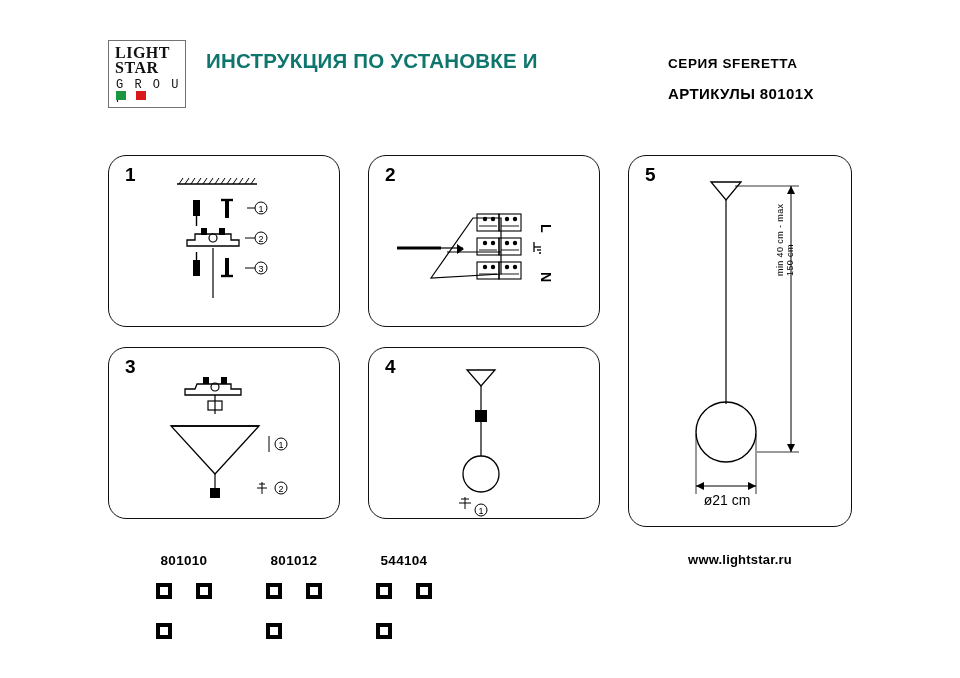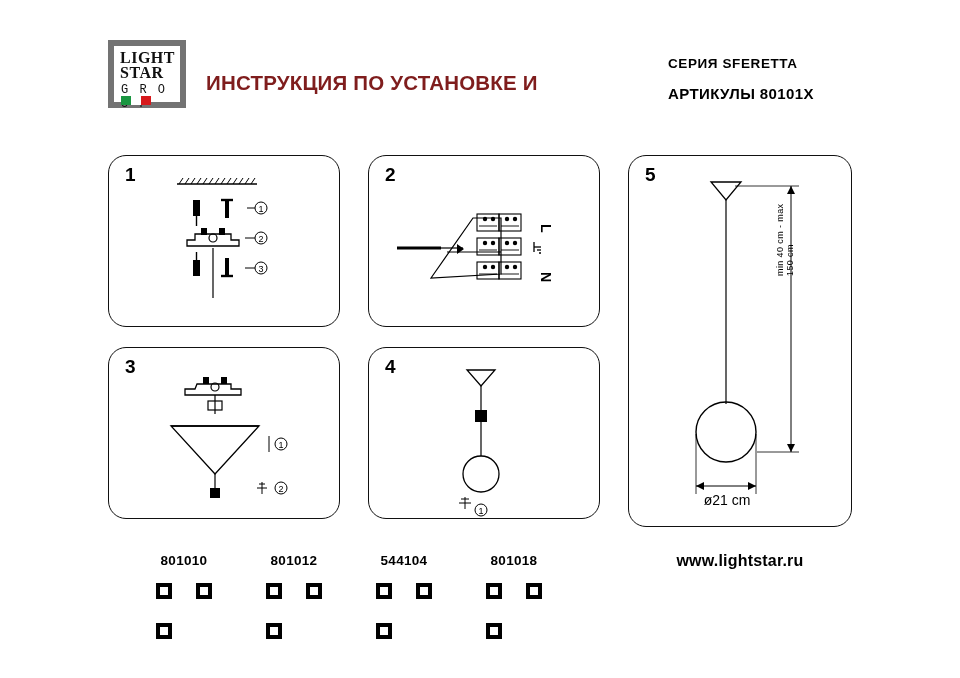--- a/index.html
+++ b/index.html
@@ -26,21 +26,21 @@
     top: 38px;
     width: 740px;
     height: 72px;
   }
   #logo {
     position: absolute;
     left: 0;
     top: 2px;
     width: 78px;
     height: 68px;
-    border: 6px solid #737373;
+    border: 1px solid #737373;
     background: #ffffff;
     box-sizing: border-box;
   }
   #logo .logo-text {
     position: absolute;
     left: 6px;
     top: 4px;
     font-family: "Liberation Serif", serif;
     font-weight: bold;
     font-size: 16px;
@@ -63,28 +63,28 @@
     top: 50px;
     width: 30px;
     height: 9px;
     display: flex;
   }
   #logo .flag i { display: block; width: 10px; height: 9px; }
 
   #title {
     position: absolute;
     left: 98px;
-    top: 30px;
+    top: 8px;
     width: 440px;
     font-weight: bold;
     font-size: 20.5px;
     line-height: 30px;
     letter-spacing: 0.2px;
     text-transform: uppercase;
-    color: #7f1d1d;
+    color: #0f766e;
   }
 
   #header-right {
     position: absolute;
     left: 560px;
     top: 18px;
     width: 300px;
     text-align: left;
   }
   #header-right .series {
@@ -167,21 +167,21 @@
   #qr3 { left: 358px; top: 553px; }
   #qr4 { left: 468px; top: 553px; }
 
   #website {
     position: absolute;
     left: 628px;
     top: 552px;
     width: 224px;
     text-align: center;
     font-weight: bold;
-    font-size: 16px;
+    font-size: 13px;
     letter-spacing: 0.2px;
   }
 
   .vtext {
     font-size: 9px;
     letter-spacing: 0.4px;
   }
 </style>
 </head>
 <body>
@@ -408,22 +408,16 @@
     <div class="qr-img">
         <span class="qr-corner"></span>
       </div>
   </div>
   <div class="qr-block" id="qr3">
     <div class="code">544104</div>
     <div class="qr-img">
         <span class="qr-corner"></span>
       </div>
   </div>
-  <div class="qr-block" id="qr4">
-    <div class="code">801018</div>
-    <div class="qr-img">
-        <span class="qr-corner"></span>
-      </div>
-  </div>
 
   <div id="website">www.lightstar.ru</div>
 
 </div>
 
 </body></html>

